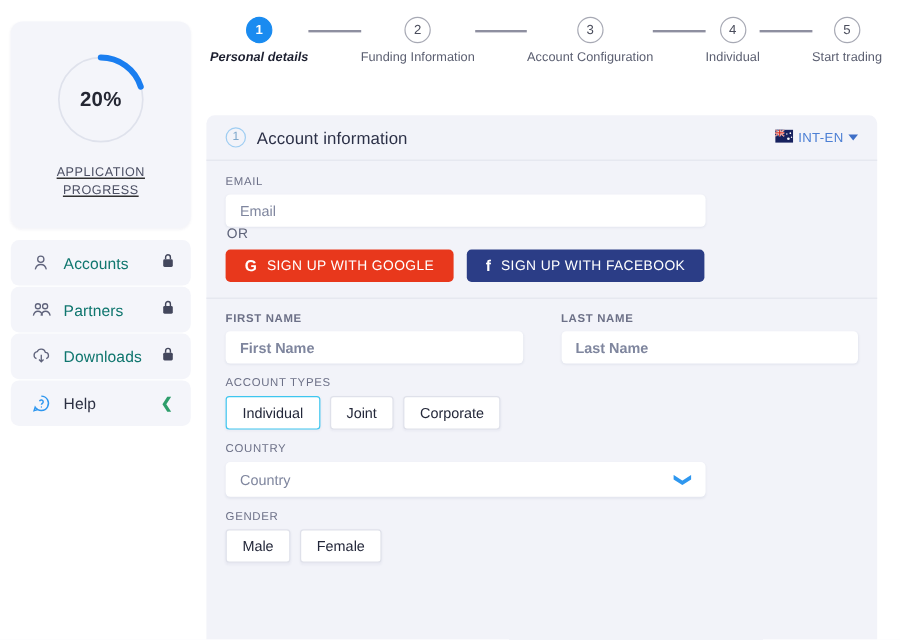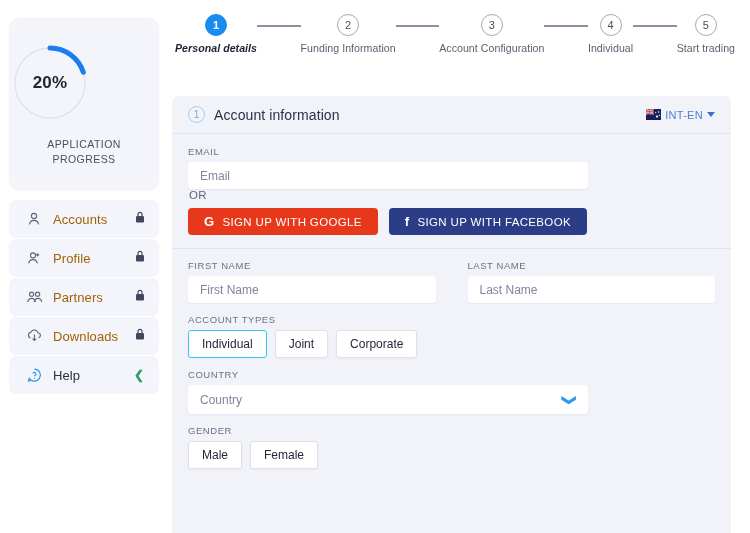--- a/index.html
+++ b/index.html
@@ -14,22 +14,23 @@
   
   #sidebar {
     position: absolute; left: 9px; top: 18px;
     width: 150px;
   }
   .progress-card {
     background: #f4f5fa;
     border-radius: 10px;
     height: 172px;
     display: flex; flex-direction: column;
-    justify-content: center;
+    align-items: center; justify-content: center;
     box-shadow: 0 1px 2px rgba(60,64,110,.05);
+    text-decoration: underline;
   }
   .ring-wrap { position: relative; width: 82px; height: 82px; }
   .ring-wrap svg { display: block; }
   .ring-label {
     position: absolute; left: 0; top: 0; width: 82px; height: 82px;
     display: flex; align-items: center; justify-content: center;
     font-size: 17px; font-weight: bold; color: #242733;
     letter-spacing: .2px;
   }
   .progress-caption {
@@ -49,21 +50,21 @@
     border-radius: 7px;
     margin-bottom: 1px;
     display: flex; align-items: center;
     padding: 0 11px 0 17px;
     cursor: pointer;
   }
   .nav-item .nav-ico { width: 22px; height: 18px; flex: 0 0 22px; display:flex; align-items:center; }
   .nav-item .nav-label {
     flex: 1 1 auto;
     font-size: 13px;
-    color: #a16207;
+    color: #0f766e;
     padding-left: 5px;
     letter-spacing: .1px;
   }
   .nav-item.help .nav-label { color: #2b2f42; }
   .nav-item .nav-lock { flex: 0 0 14px; }
   .chev-left { color: #2e9e6b; font-size: 12px; font-weight: bold; line-height: 1; }
 
   
   #stepper {
     position: absolute; left: 175px; top: 14px;
@@ -138,21 +139,21 @@
     justify-content: center; gap: 8px; color: #fff;
     font-size: 11.5px; letter-spacing: .35px; cursor: pointer;
     padding: 0 16px;
   }
   .btn-google { background: #e8381c; }
   .btn-facebook { background: #2b3d86; }
   .social-glyph { font-size: 13px; font-weight: bold; }
 
   .divider { height: 1px; background: #e3e5ee; margin: 0 -16px; }
 
-  .two-col { display: flex; gap: 32px; padding-top: 11px; }
+  .two-col { display: flex; gap: 32px; padding-top: 11px; font-weight: bold; }
   .col { flex: 1 1 0; }
 
   .choice-row { display: flex; gap: 8px; }
   .choice {
     height: 28px; background: #ffffff; border: 1px solid #dfe1ea;
     border-radius: 3px; display: flex; align-items: center; justify-content: center;
     font-size: 12px; color: #24283a; padding: 0 13px; cursor: pointer;
     box-shadow: 0 1px 2px rgba(60,64,110,.05);
   }
   .choice.selected { border: 1.5px solid #3ec6ef; }
@@ -200,36 +201,20 @@
         </span>
         <span class="nav-label">Accounts</span>
         <span class="nav-lock">
           <svg width="12" height="14" viewBox="0 0 12 14" fill="none" stroke="#43475c" stroke-width="1.2">
             <rect x="2" y="6" width="8" height="6.4" rx="1.2" fill="#43475c" stroke="none"></rect>
             <path d="M4 6V4.3a2 2 0 0 1 4 0V6"></path>
           </svg>
         </span>
       </div>
 
-      <div class="nav-item">
-        <span class="nav-ico">
-          <svg width="17" height="16" viewBox="0 0 17 16" fill="none" stroke="#60647c" stroke-width="1.1">
-            <circle cx="7" cy="5.4" r="2.5"></circle>
-            <path d="M2.6 13.4C3.2 11 4.9 9.6 7 9.6s3.8 1.4 4.4 3.8"></path>
-            <path d="M11.6 3.3v3.2M10 4.9h3.2"></path>
-          </svg>
-        </span>
-        <span class="nav-label">Profile</span>
-        <span class="nav-lock">
-          <svg width="12" height="14" viewBox="0 0 12 14" fill="none" stroke="#43475c" stroke-width="1.2">
-            <rect x="2" y="6" width="8" height="6.4" rx="1.2" fill="#43475c" stroke="none"></rect>
-            <path d="M4 6V4.3a2 2 0 0 1 4 0V6"></path>
-          </svg>
-        </span>
-      </div>
 
 
       <div class="nav-item">
         <span class="nav-ico">
           <svg width="18" height="16" viewBox="0 0 18 16" fill="none" stroke="#60647c" stroke-width="1.1">
             <circle cx="5.6" cy="5.2" r="2.1"></circle>
             <circle cx="11.6" cy="5.2" r="2.1"></circle>
             <path d="M1.8 13c.5-2.3 1.9-3.6 3.8-3.6S8.9 10.7 9.4 13"></path>
             <path d="M8.2 13c.5-2.3 1.9-3.6 3.8-3.6s3.3 1.3 3.8 3.6"></path>
           </svg>

